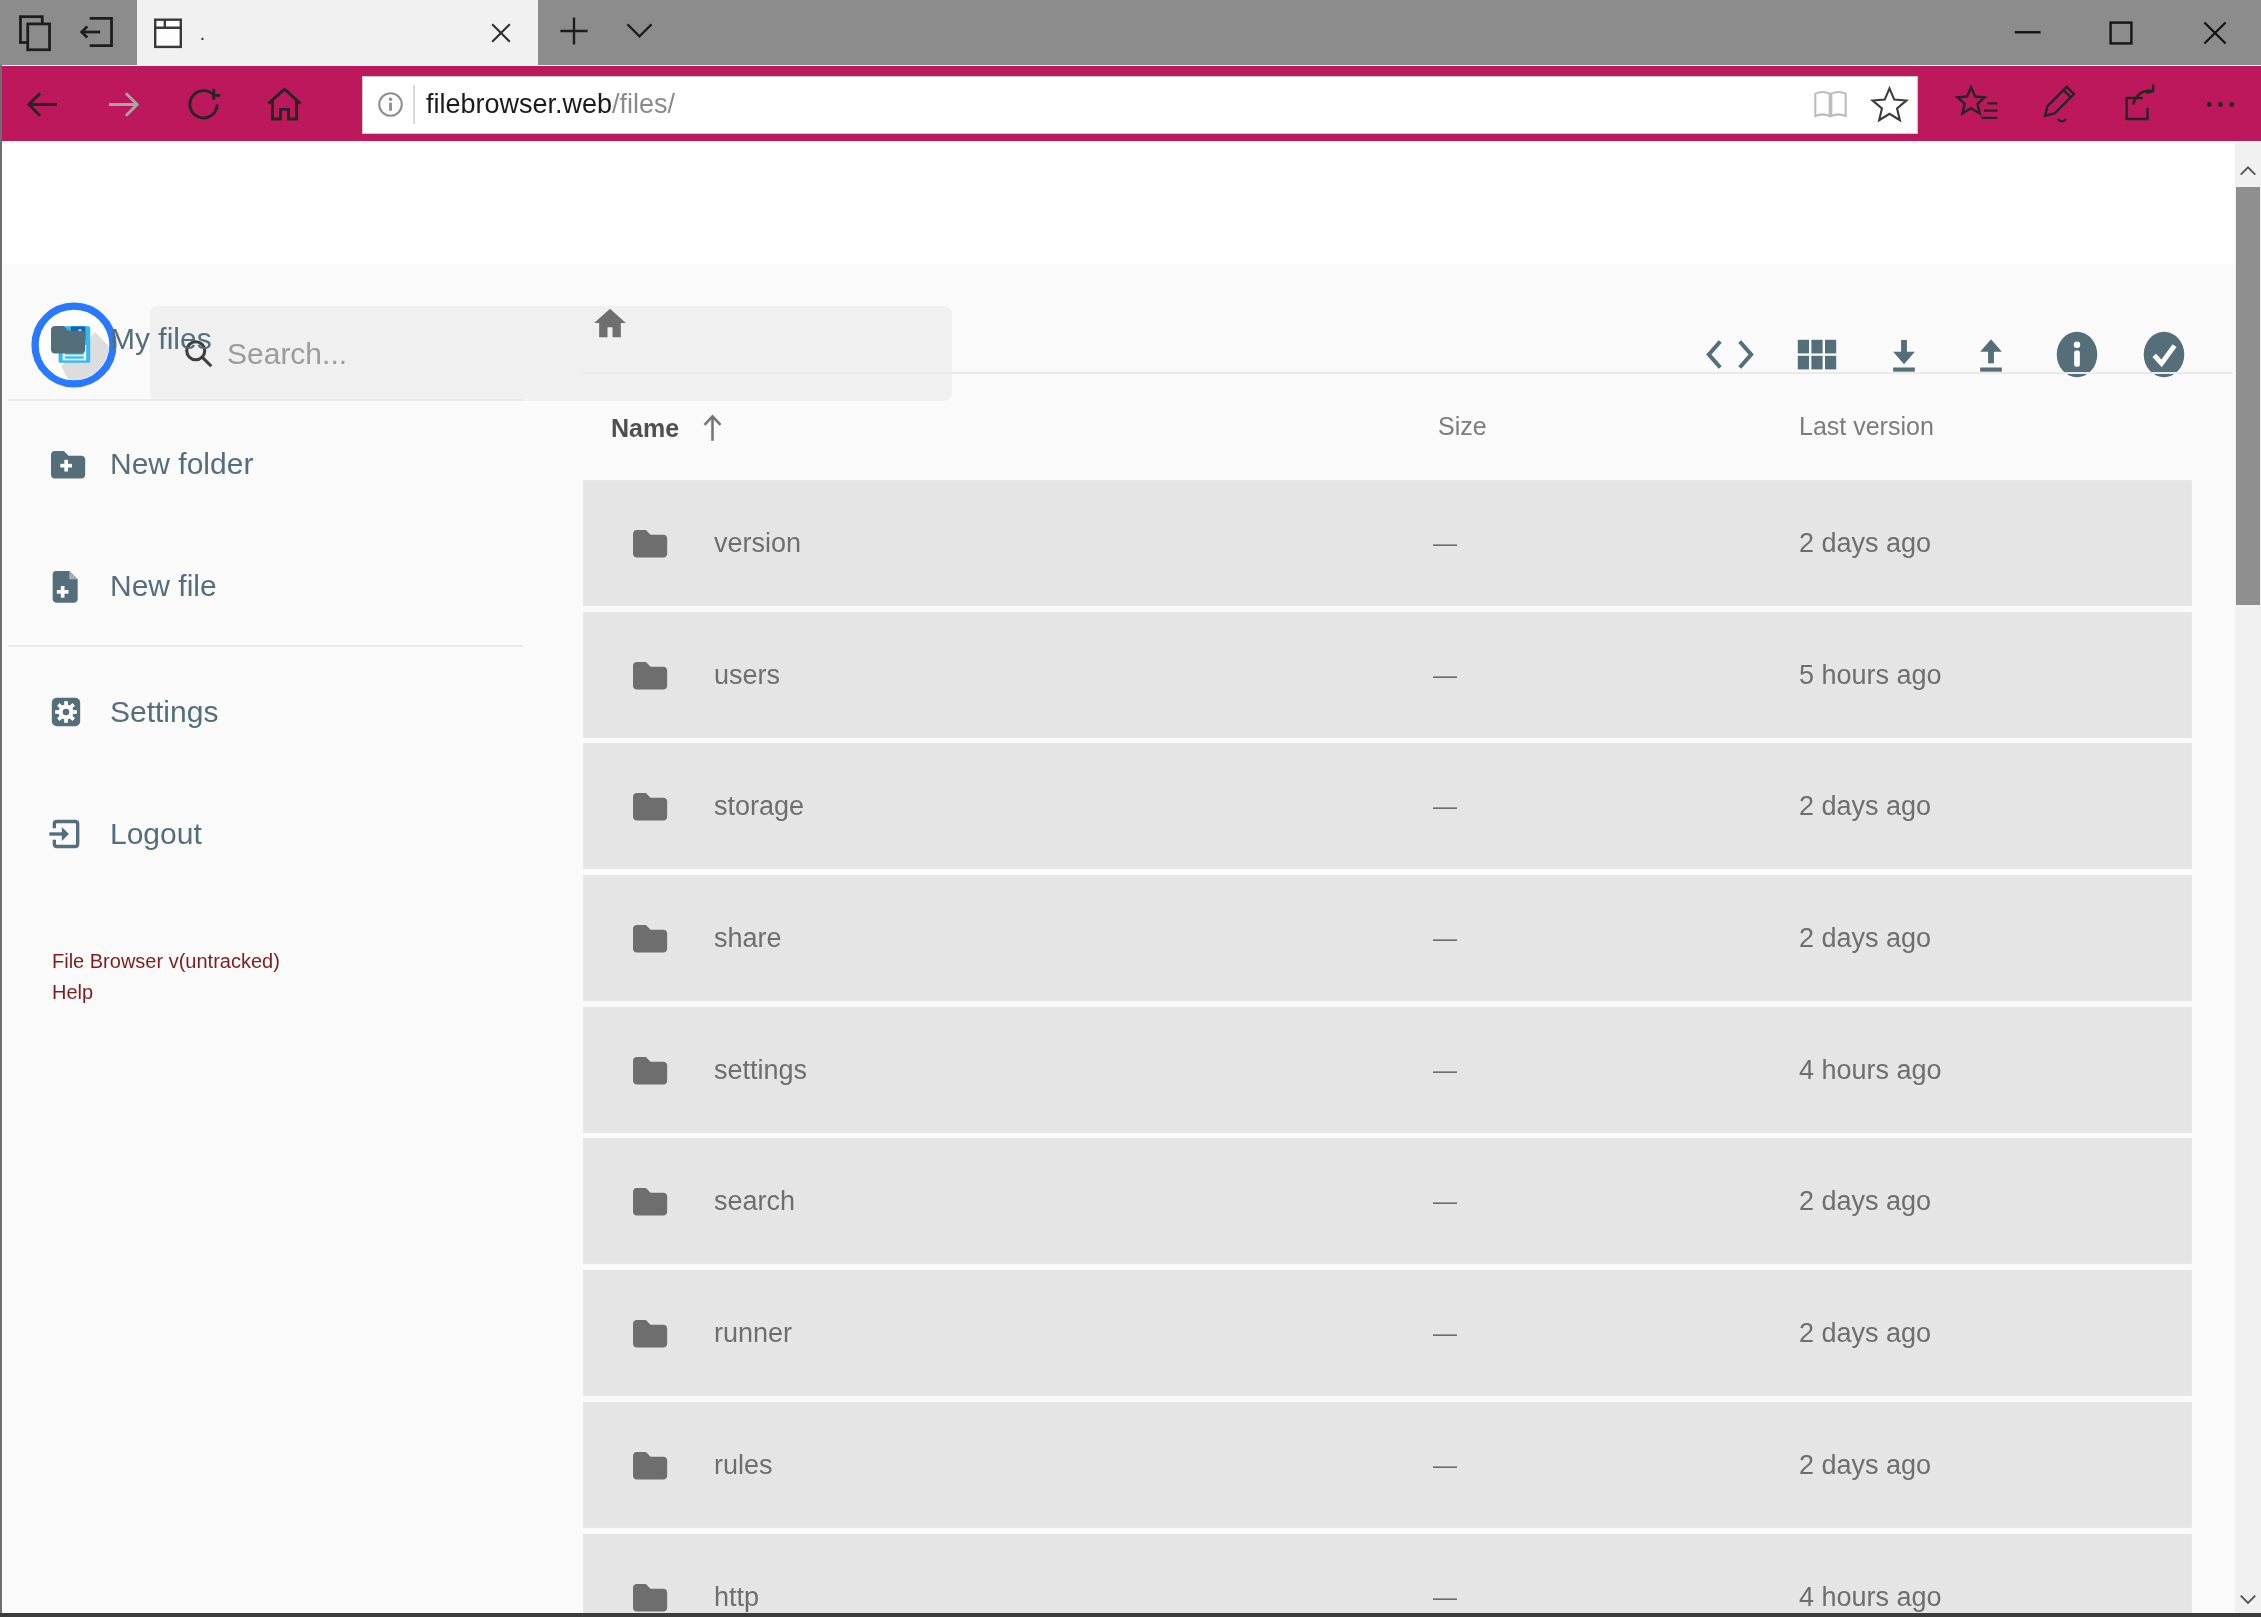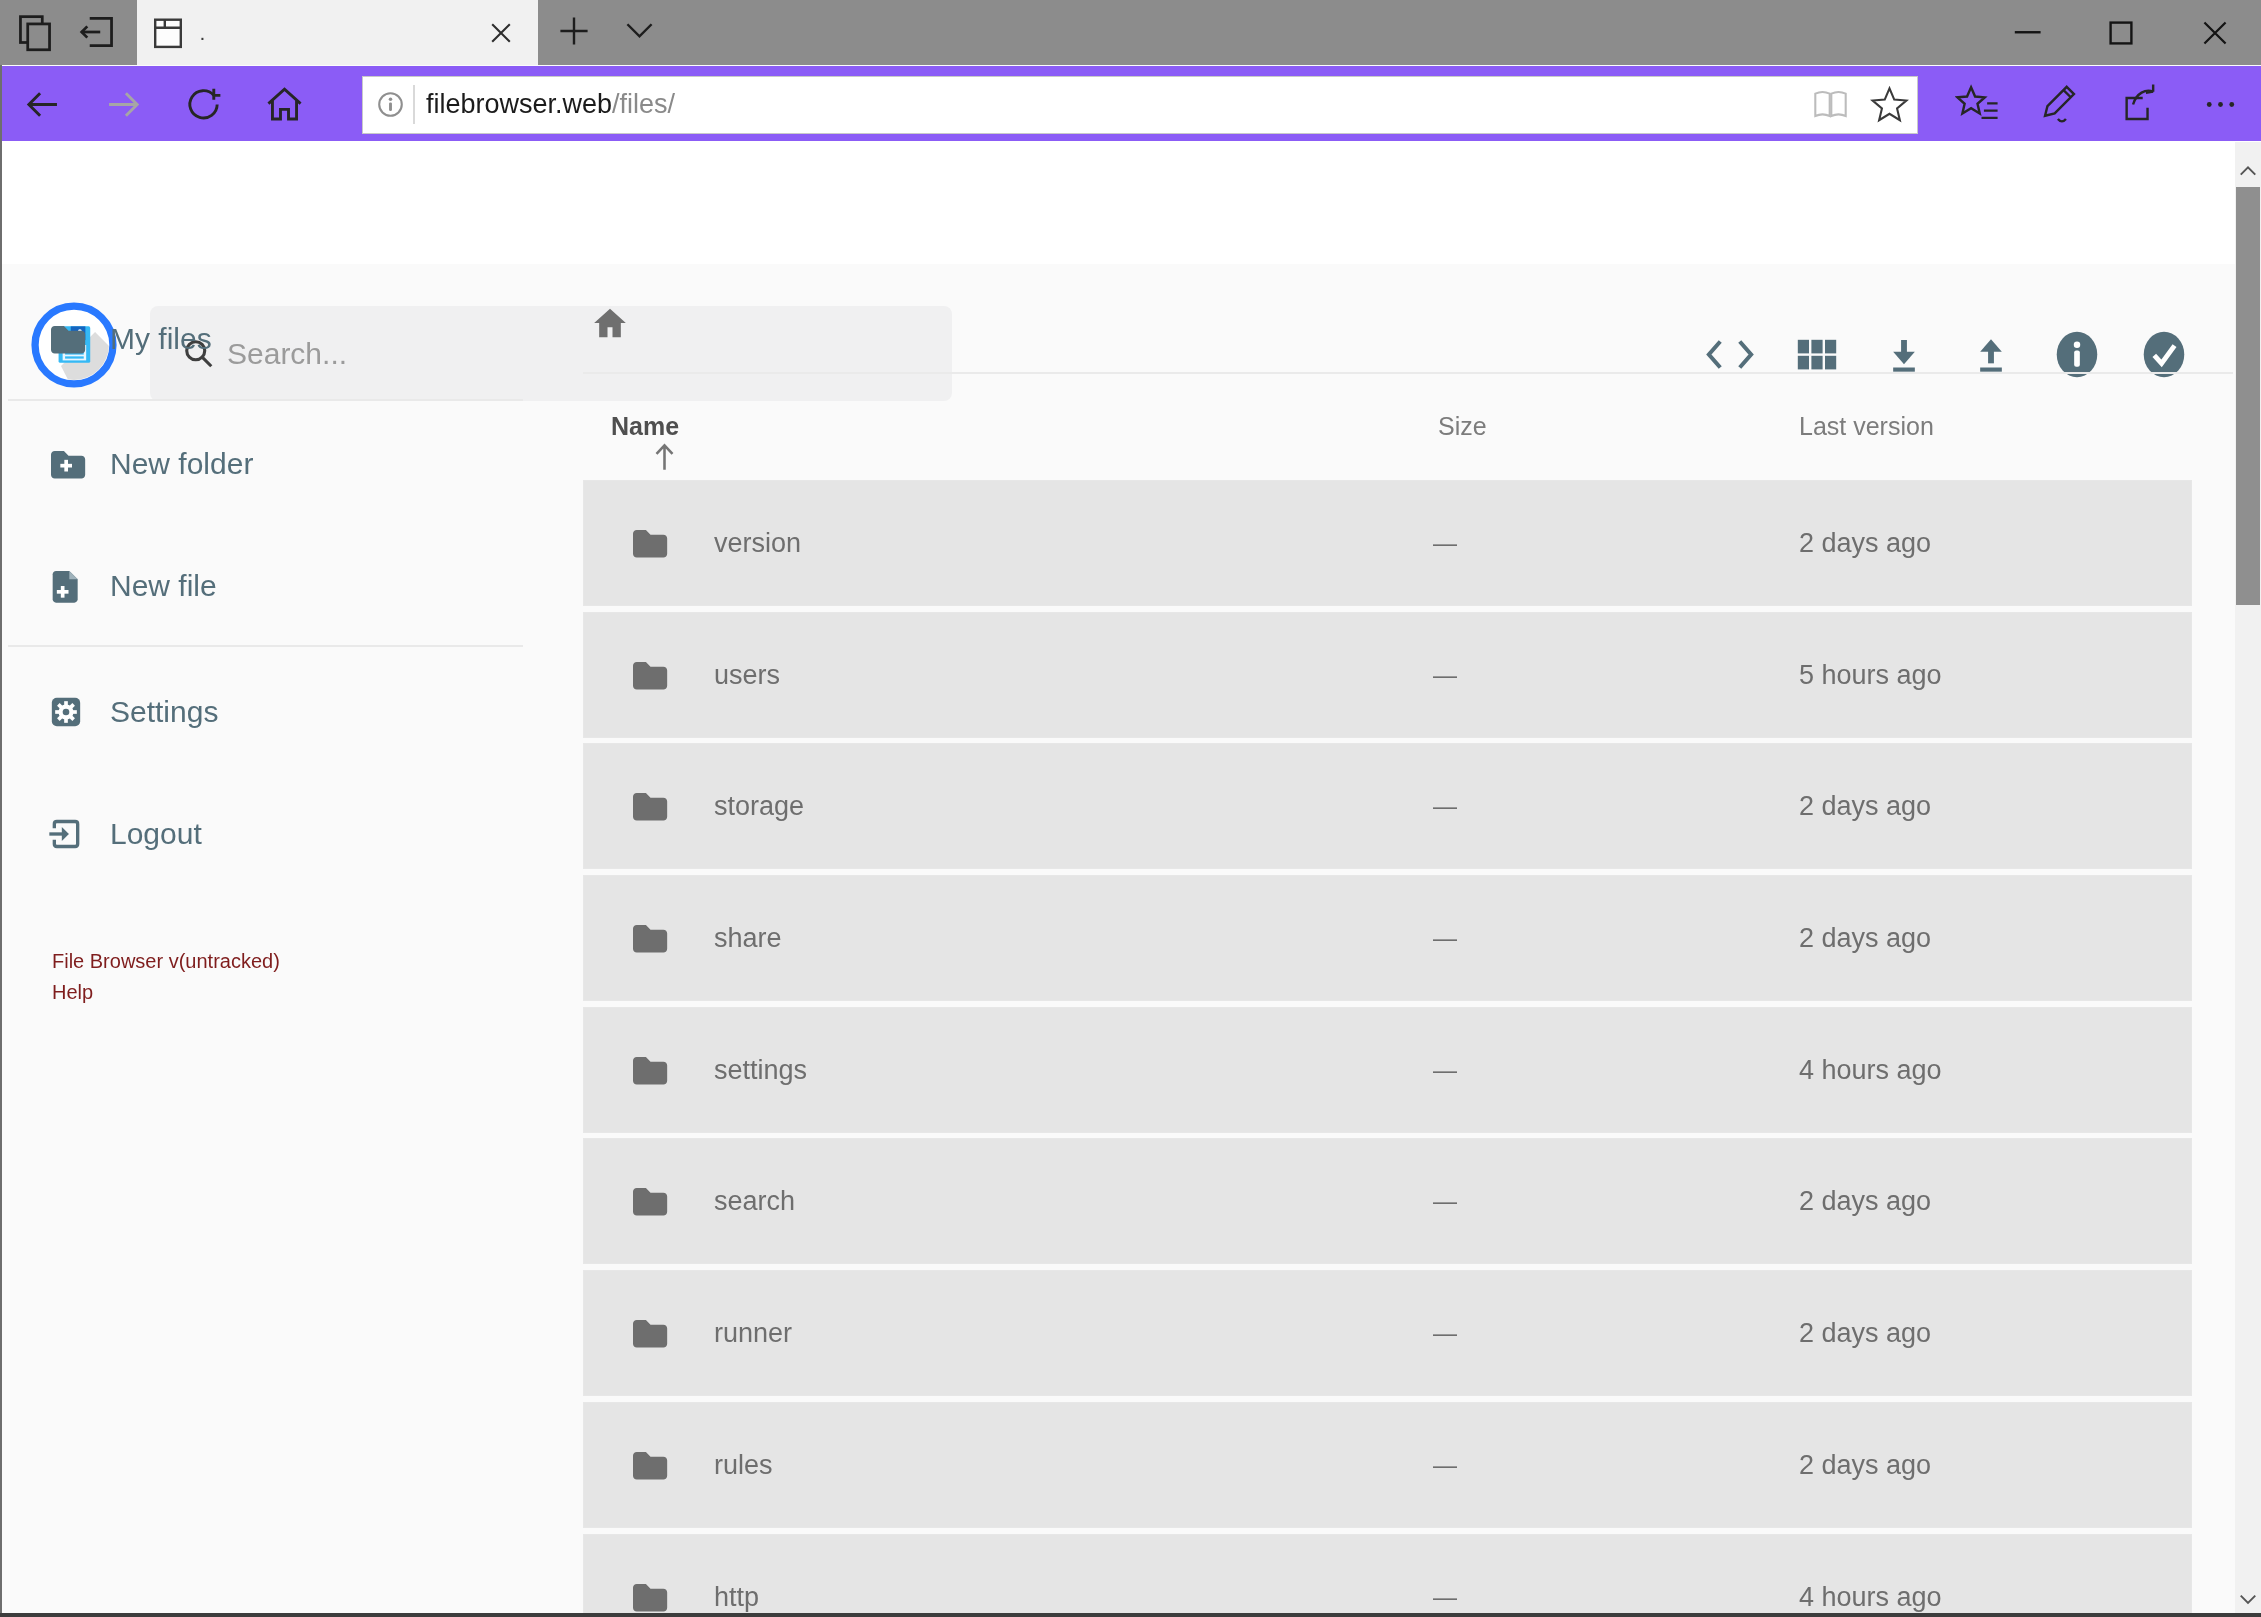--- a/index.html
+++ b/index.html
@@ -10,21 +10,21 @@
   
   .titlebar { position:absolute; left:0; top:0; width:2261px; height:65px; background:#8c8c8c; }
   .tbtn { position:absolute; top:8px; width:48px; height:48px; display:flex; align-items:center; justify-content:center; }
   .tab { position:absolute; left:137px; top:0; width:401px; height:65px; background:#f1f1f1;
          display:flex; align-items:center; }
   .tab-title { margin-left:16px; font-size:21px; color:#3c3c3c; }
   .tab-close { position:absolute; right:19.4px; top:14.5px; width:36px; height:36px; display:flex; align-items:center; justify-content:center; }
   .winbtn { position:absolute; top:0; width:74px; height:65px; display:flex; align-items:center; justify-content:center; }
 
   
-  .navbar { position:absolute; left:0; top:65px; width:2261px; height:77px; background:#8b5cf6; border-top:1.6px solid #fcfcfc; }
+  .navbar { position:absolute; left:0; top:65px; width:2261px; height:77px; background:#be185d; border-top:1.6px solid #fcfcfc; }
   .navbtn { position:absolute; top:9.7px; width:58px; height:58px; display:flex; align-items:center; justify-content:center; }
   .urlbox { position:absolute; left:362px; top:9.7px; width:1556px; height:58px; background:#fff;
             border:1.6px solid #c9c9c9; display:flex; align-items:center; }
   .url-sep { width:1.6px; height:39px; background:#d9d9d9; margin:0 11.3px 0 8px; }
   .url-text { font-size:27px; color:#1b1b1b; white-space:nowrap; }
   .url-path { color:#8a8a8a; }
   .url-right { position:absolute; right:8px; top:0; height:55px; display:flex; align-items:center; gap:21px; }
 
   
   .appheader { position:absolute; left:0; top:141px; width:2261px; height:123px; background:#fff; }
@@ -42,21 +42,21 @@
   .side-item { position:absolute; left:0; width:533px; height:61px; display:flex; align-items:center; cursor:default; }
   .side-item svg { margin-left:46px; }
   .side-label { margin-left:24px; font-size:30px; color:#546e7a; }
   .side-div { position:absolute; left:8px; width:515px; height:1.6px; background:#e9e9e9; }
   .side-footer { position:absolute; left:52px; font-size:20px; color:#7f1d1d; }
 
   
   .main { position:absolute; left:533px; top:264px; width:1704px; height:1353px; overflow:hidden; }
   .crumb-home { position:absolute; left:52px; top:34px; width:50px; height:50px; display:flex; align-items:center; justify-content:center; }
   .list-div { position:absolute; left:50px; top:108px; width:1650px; height:1.6px; background:#eaeaea; }
-  .colhead { position:absolute; top:148px; font-size:25px; color:#7c7c7c; display:flex; align-items:flex-end;flex-direction:column; }
+  .colhead { position:absolute; top:148px; font-size:25px; color:#7c7c7c; display:flex; align-items:center; }
   .colhead.name { left:78px; color:#4f4f4f; font-weight:bold; }
   .colhead.name svg { margin-left:19.4px; }
   .colhead.size { left:905px; }
   .colhead.modified { left:1266px; }
   #rows { position:absolute; left:50px; top:216px; width:1609px; }
   .row { position:relative; width:1609px; height:126px; background:#e5e5e5; border:0.8px solid #e7e7e7; margin-bottom:5.7px; }
   .row svg { position:absolute; left:44px; top:42px; }
   .row-name { position:absolute; left:130px; top:50%; transform:translateY(-50%); font-size:27px; color:#6e6e6e; }
   .row-size { position:absolute; left:849px; top:50%; transform:translateY(-50%); font-size:24px; color:#6e6e6e; }
   .row-modified { position:absolute; left:1215px; top:50%; transform:translateY(-50%); font-size:27px; color:#6e6e6e; }

